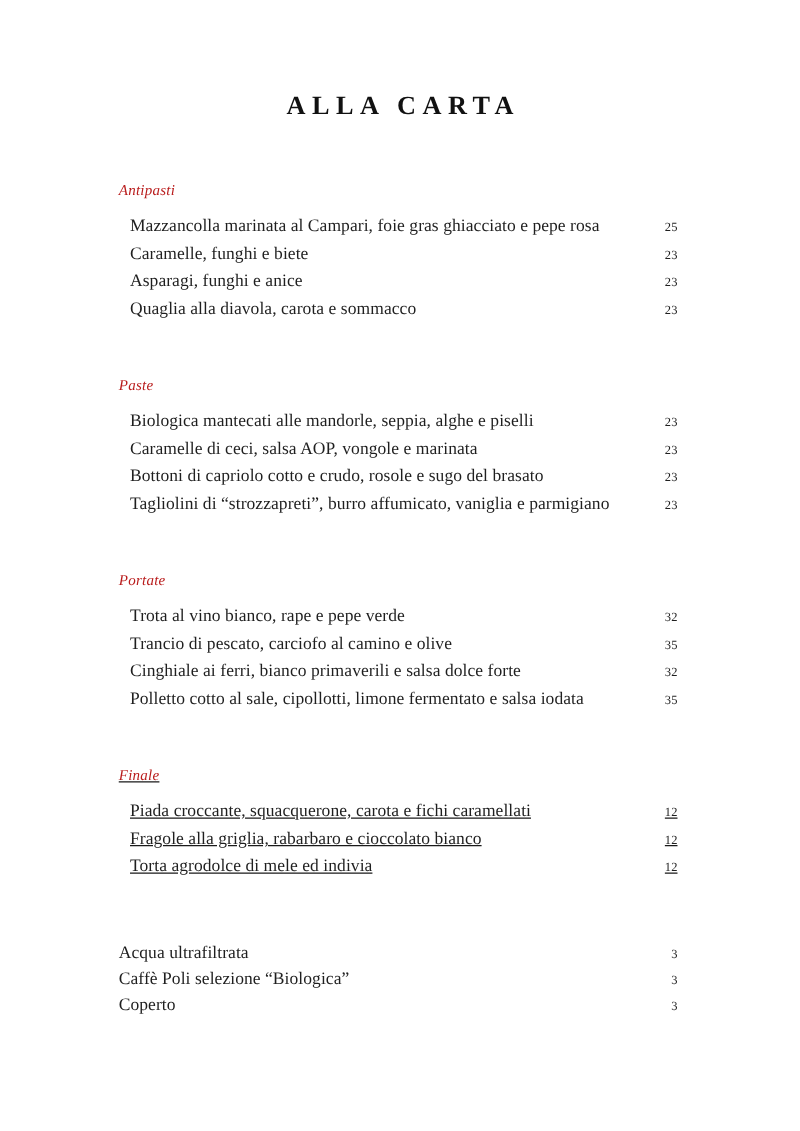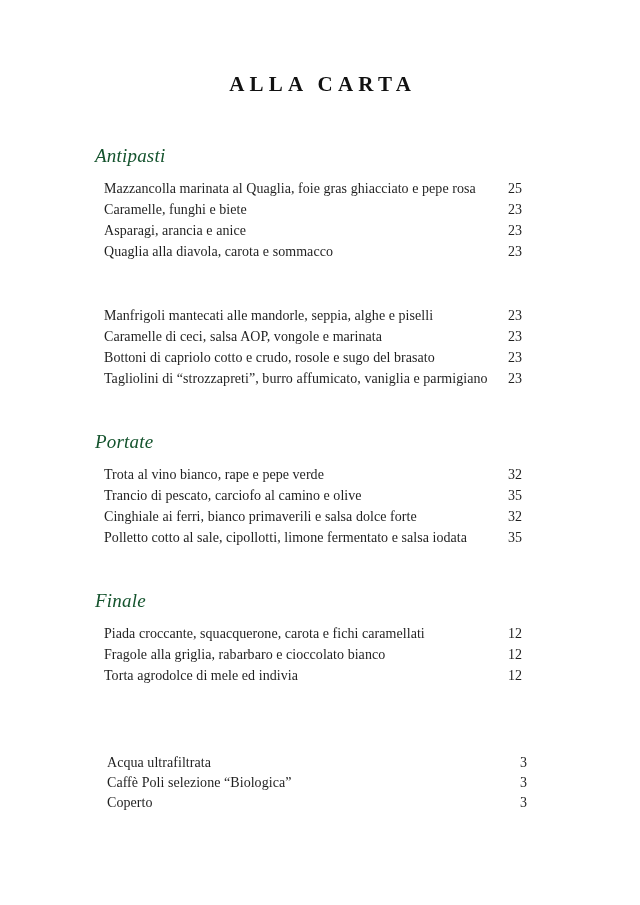--- a/index.html
+++ b/index.html
@@ -40,25 +40,26 @@
     position: absolute;
     top: 146px;
     left: 95px;
     width: 447px;
   }
   .section {
     margin-bottom: 43px;
   }
   .section:last-of-type {
     margin-bottom: 0;
+    text-decoration: underline;
   }
   .section-heading {
     font-style: italic;
-    font-size: 19px;
-    color: #14532d;
+    font-size: 12px;
+    color: #b91c1c;
     line-height: 1;
     margin: 0 0 13px 0;
     letter-spacing: 0.2px;
   }
   .items {
     margin: 0;
     padding: 0;
     list-style: none;
   }
   .menu-row {
@@ -73,68 +74,68 @@
     padding-left: 9px;
   }
   .row-name {
     flex: 1 1 auto;
     white-space: nowrap;
     letter-spacing: 0.05px;
   }
   .row-price {
     flex: 0 0 auto;
     width: 34px;
-    text-align: left;
-    font-size: 14px;
+    text-align: right;
+    font-size: 10px;
     letter-spacing: 0.05px;
   }
   .footer-block {
     position: absolute;
     top: 753px;
     left: 95px;
     width: 447px;
-    margin-left: 12px;
   }
   .footer-block .menu-row {
     line-height: 20px;
   }
 </style>
 </head>
 <body>
 
 <div class="page">
 
   <div class="menu-title">ALLA CARTA</div>
 
   <div class="menu-body">
       <div class="section">
         <div class="section-heading">Antipasti</div>
         <div class="items">
           <div class="menu-row">
-            <span class="row-name">Mazzancolla marinata al Quaglia, foie gras ghiacciato e pepe rosa</span>
+            <span class="row-name">Mazzancolla marinata al Campari, foie gras ghiacciato e pepe rosa</span>
             <span class="row-price">25</span>
           </div>
           <div class="menu-row">
             <span class="row-name">Caramelle, funghi e biete</span>
             <span class="row-price">23</span>
           </div>
           <div class="menu-row">
-            <span class="row-name">Asparagi, arancia e anice</span>
+            <span class="row-name">Asparagi, funghi e anice</span>
             <span class="row-price">23</span>
           </div>
           <div class="menu-row">
             <span class="row-name">Quaglia alla diavola, carota e sommacco</span>
             <span class="row-price">23</span>
           </div>
         </div>
       </div>
       <div class="section">
-        <div class="items">
-          <div class="menu-row">
-            <span class="row-name">Manfrigoli mantecati alle mandorle, seppia, alghe e piselli</span>
+        <div class="section-heading">Paste</div>
+        <div class="items">
+          <div class="menu-row">
+            <span class="row-name">Biologica mantecati alle mandorle, seppia, alghe e piselli</span>
             <span class="row-price">23</span>
           </div>
           <div class="menu-row">
             <span class="row-name">Caramelle di ceci, salsa AOP, vongole e marinata</span>
             <span class="row-price">23</span>
           </div>
           <div class="menu-row">
             <span class="row-name">Bottoni di capriolo cotto e crudo, rosole e sugo del brasato</span>
             <span class="row-price">23</span>
           </div>

